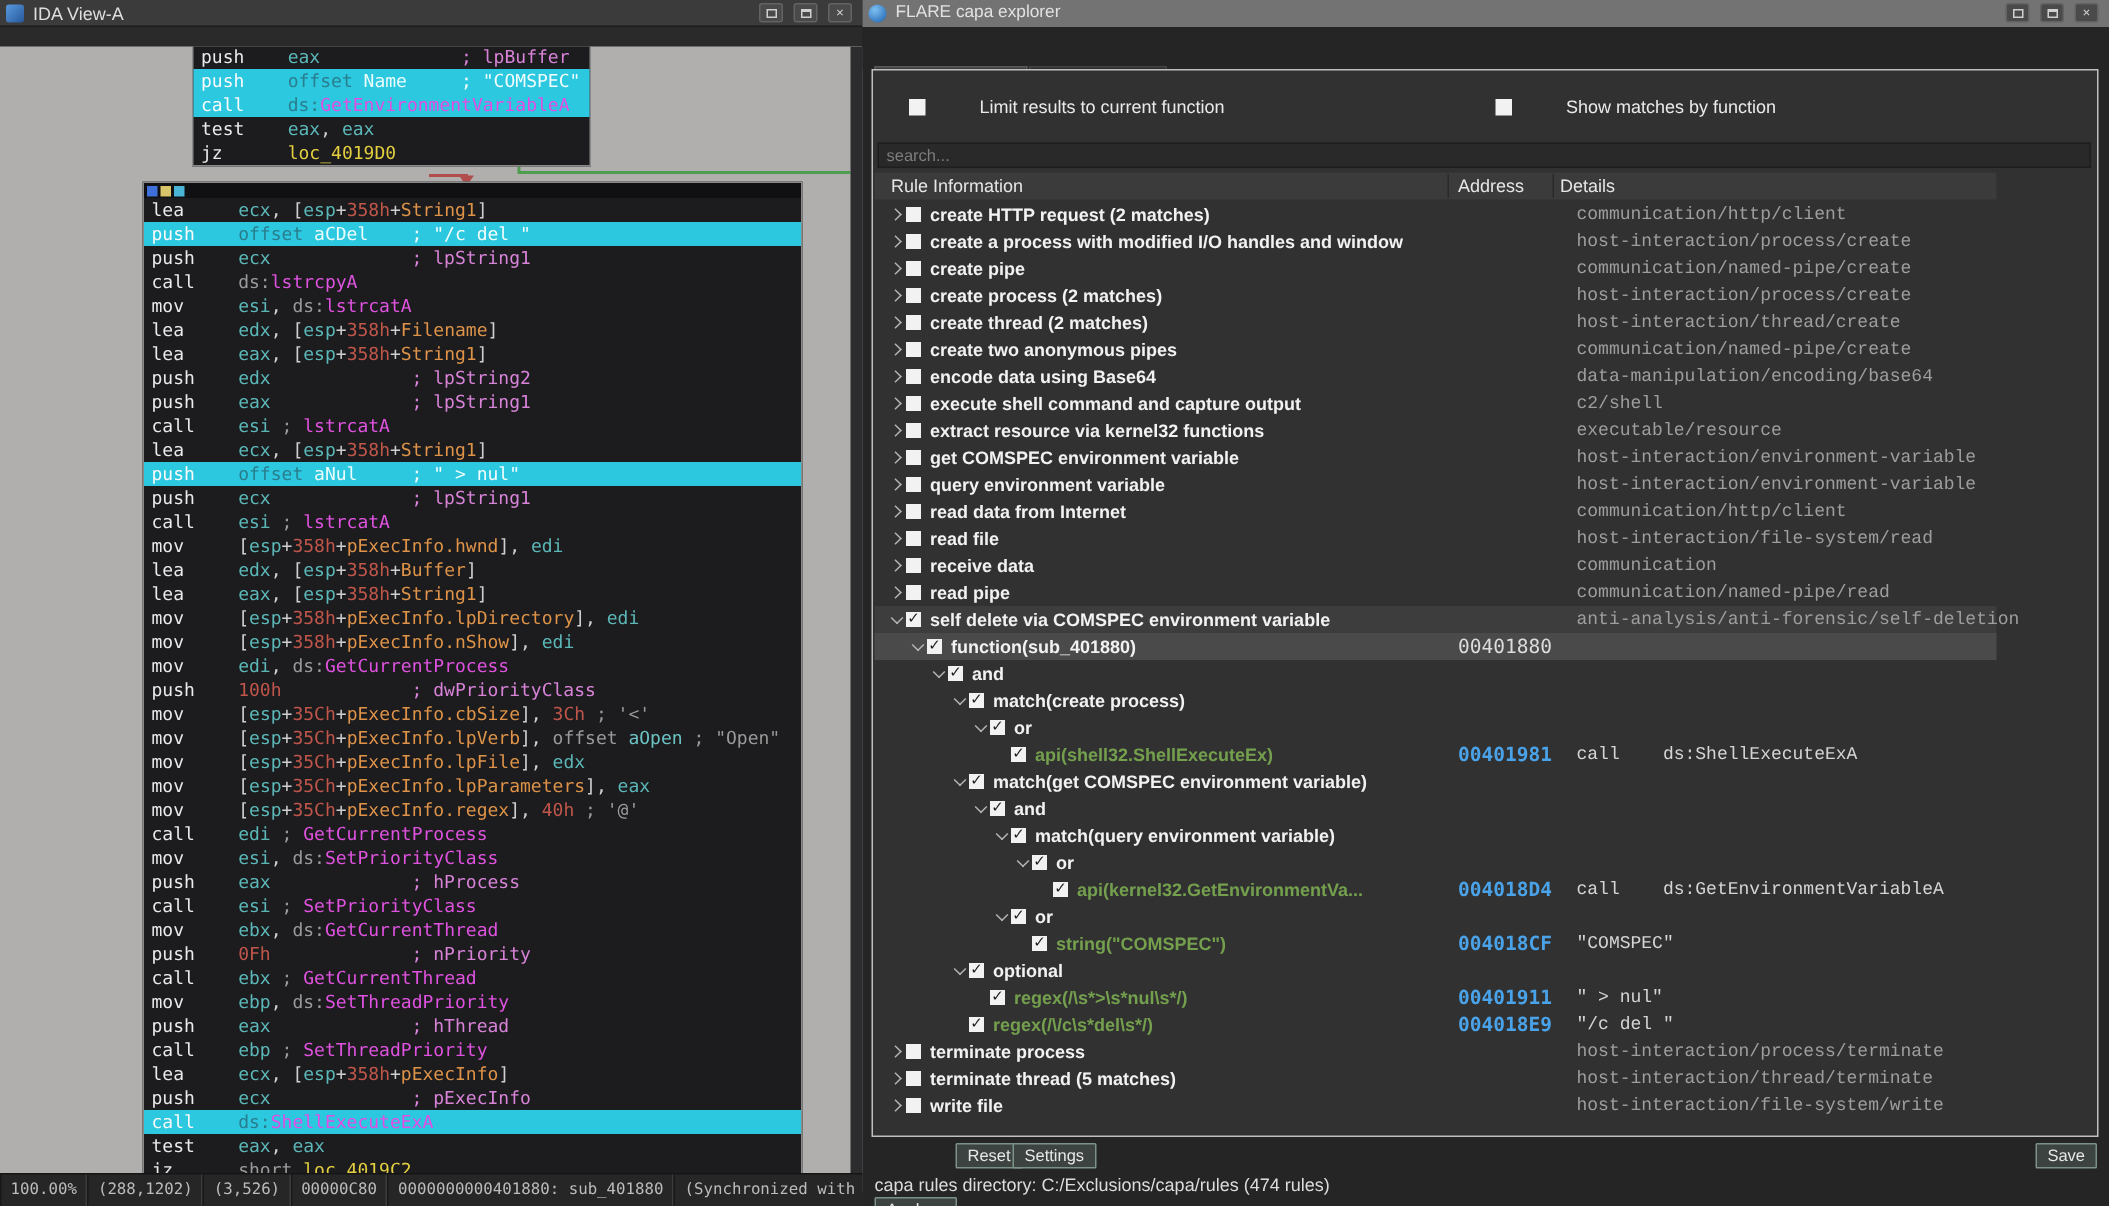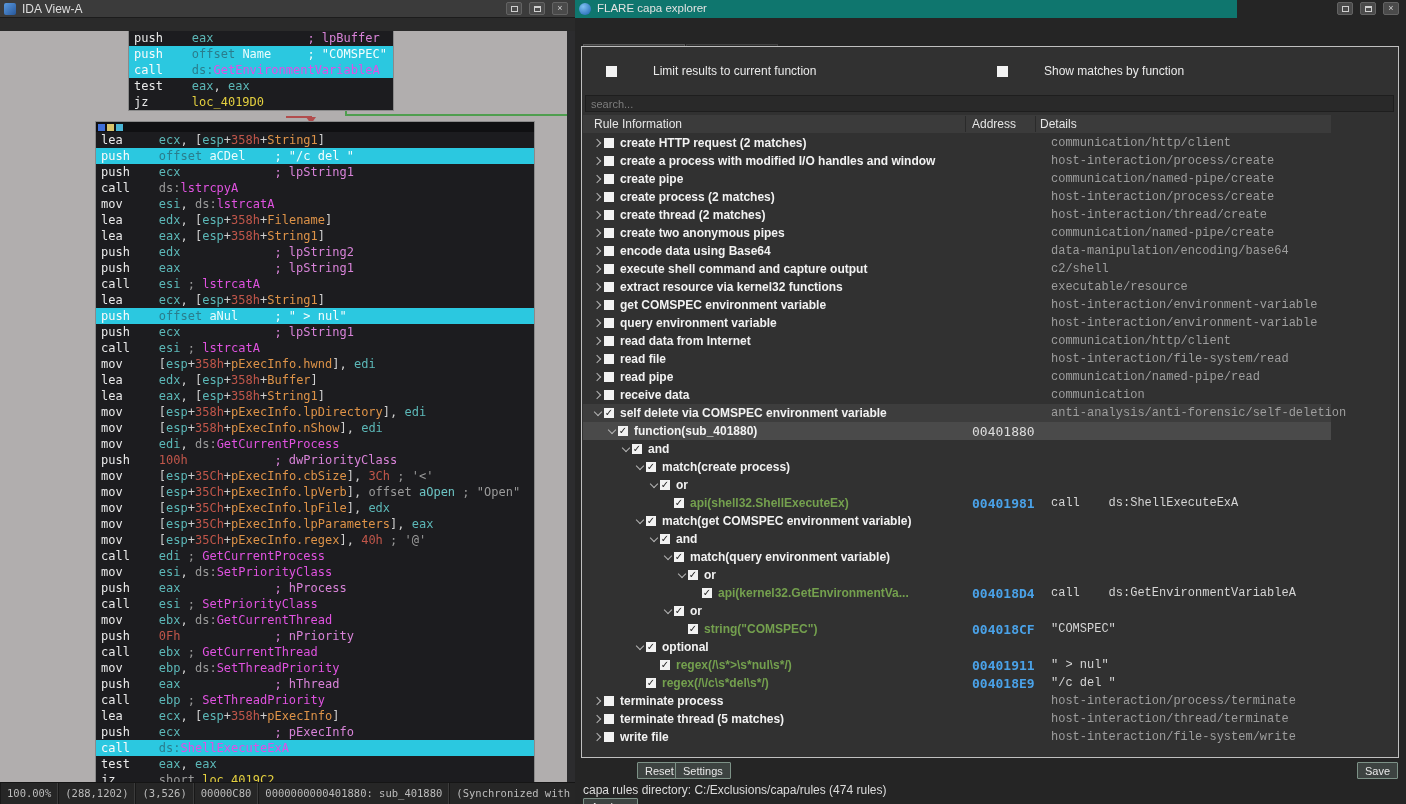--- a/index.html
+++ b/index.html
@@ -51,21 +51,21 @@
   .hl .c-dname{color:#eafcfc} .hl .c-pl{color:#eafcfc} .hl .c-api{color:#e44ce4}
 
   .ida-statusbar { position:absolute; left:0; bottom:0; width:575px; height:22px; background:#262626;
                    display:flex; align-items:stretch; overflow:hidden; border-top:1px solid #151515; }
   .ida-statusbar .seg { flex:0 0 auto; padding:0 6px; line-height:21px; color:#bcbcbc;
                         font-family:"DejaVu Sans Mono", monospace; font-size:10.5px;
                         border-right:1px solid #3c3c3c; border-left:1px solid #181818; white-space:pre; }
 
   
   #capa-window { position:absolute; left:575px; top:0; width:831px; height:804px; background:#252525; }
-  .c-titlebar { position:absolute; left:0; top:0; width:662px; height:18px; background:#0f766e;
+  .c-titlebar { position:absolute; left:0; top:0; width:831px; height:18px; background:#737373;
                 display:flex; align-items:center; }
   .capa-appicon { position:absolute; left:4px; top:3px; width:12px; height:12px; border-radius:50%;
                   background:radial-gradient(circle at 35% 30%, #7ec0f0, #1a5fb0); }
   .capa-title { position:absolute; left:22px; top:2px; font-size:11.5px; color:#e2e2e2; }
   #capa-window .wbtns { left:762px; }
   #capa-window .wbtn { margin-right:0; }
 
   .c-tabstrip { position:absolute; left:0; top:18px; width:831px; height:28px; background:#252525; }
   .tab { position:absolute; top:10px; height:18px; line-height:18px; text-align:center; font-size:11.5px;margin-top:16px; }
   .tab.active { left:8px; width:102px; background:#3e3e3e; color:#ececec; border:1px solid #5a5a5a; border-bottom:none; }
@@ -349,29 +349,29 @@
             <span class="tind" style="width: 8px;"></span>
             <span class="tarr col"></span>
             <span class="tcb"></span>
             <span class="tlab">read file</span>
             <span class="tdet">host-interaction/file-system/read</span>
           </div>
           <div class="trow">
             <span class="tind" style="width: 8px;"></span>
             <span class="tarr col"></span>
             <span class="tcb"></span>
+            <span class="tlab">receive data</span>
+            <span class="tdet">communication</span>
+          </div>
+          <div class="trow">
+            <span class="tind" style="width: 8px;"></span>
+            <span class="tarr col"></span>
+            <span class="tcb"></span>
             <span class="tlab">read pipe</span>
             <span class="tdet">communication/named-pipe/read</span>
-          </div>
-          <div class="trow">
-            <span class="tind" style="width: 8px;"></span>
-            <span class="tarr col"></span>
-            <span class="tcb"></span>
-            <span class="tlab">receive data</span>
-            <span class="tdet">communication</span>
           </div>
           <div class="trow bg-hl">
             <span class="tind" style="width: 8px;"></span>
             <span class="tarr exp"></span>
             <span class="tcb on"></span>
             <span class="tlab">self delete via COMSPEC environment variable</span>
             <span class="tdet">anti-analysis/anti-forensic/self-deletion</span>
           </div>
           <div class="trow bg-sel">
             <span class="tind" style="width: 22px;"></span>

